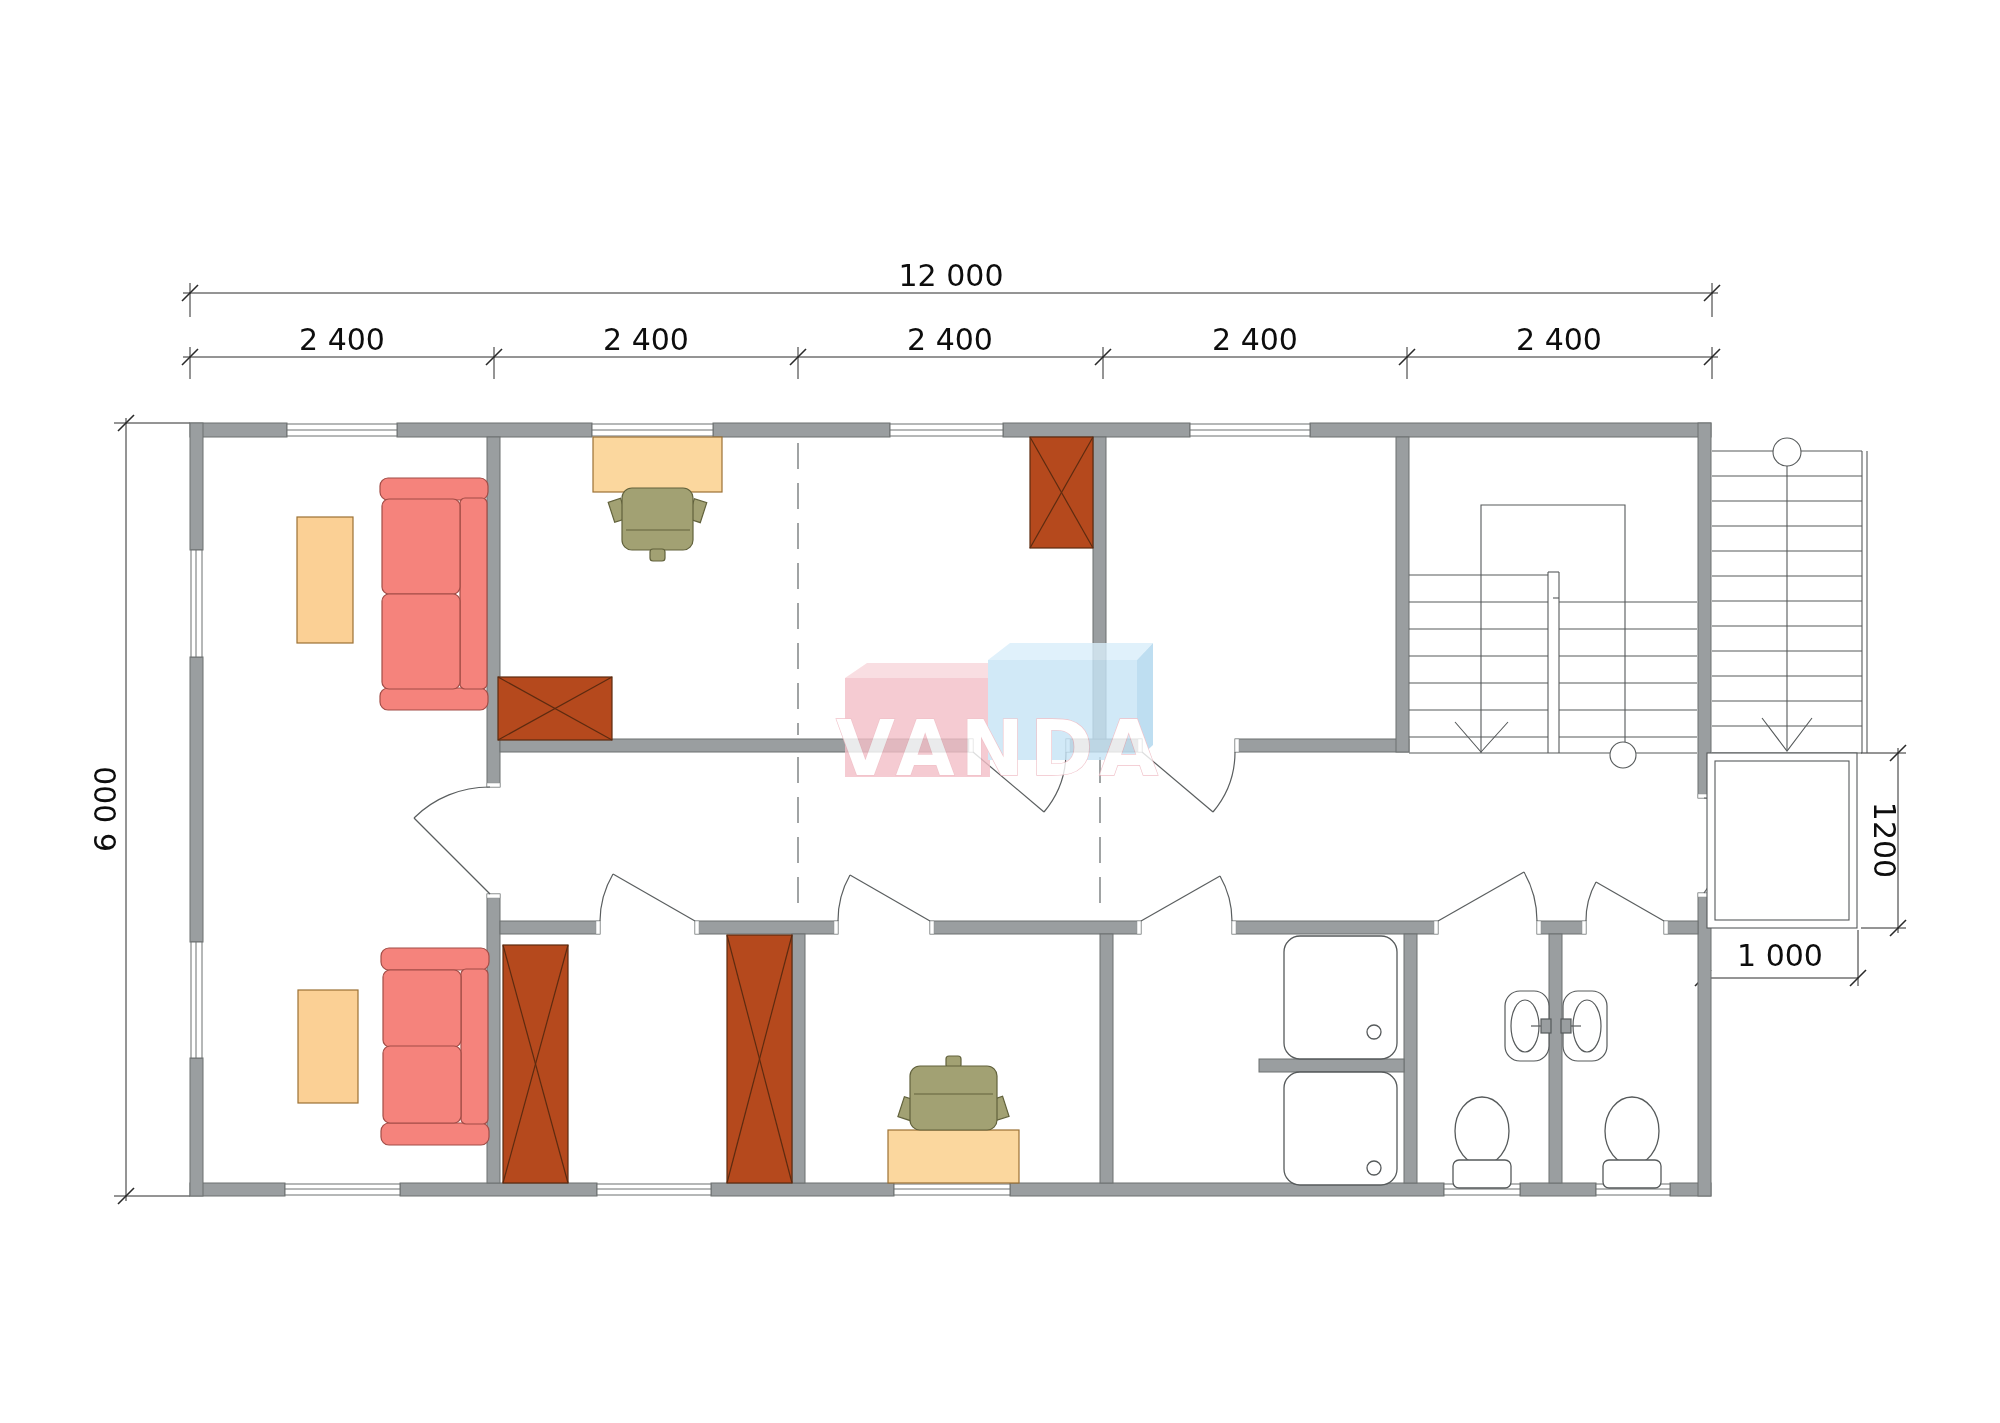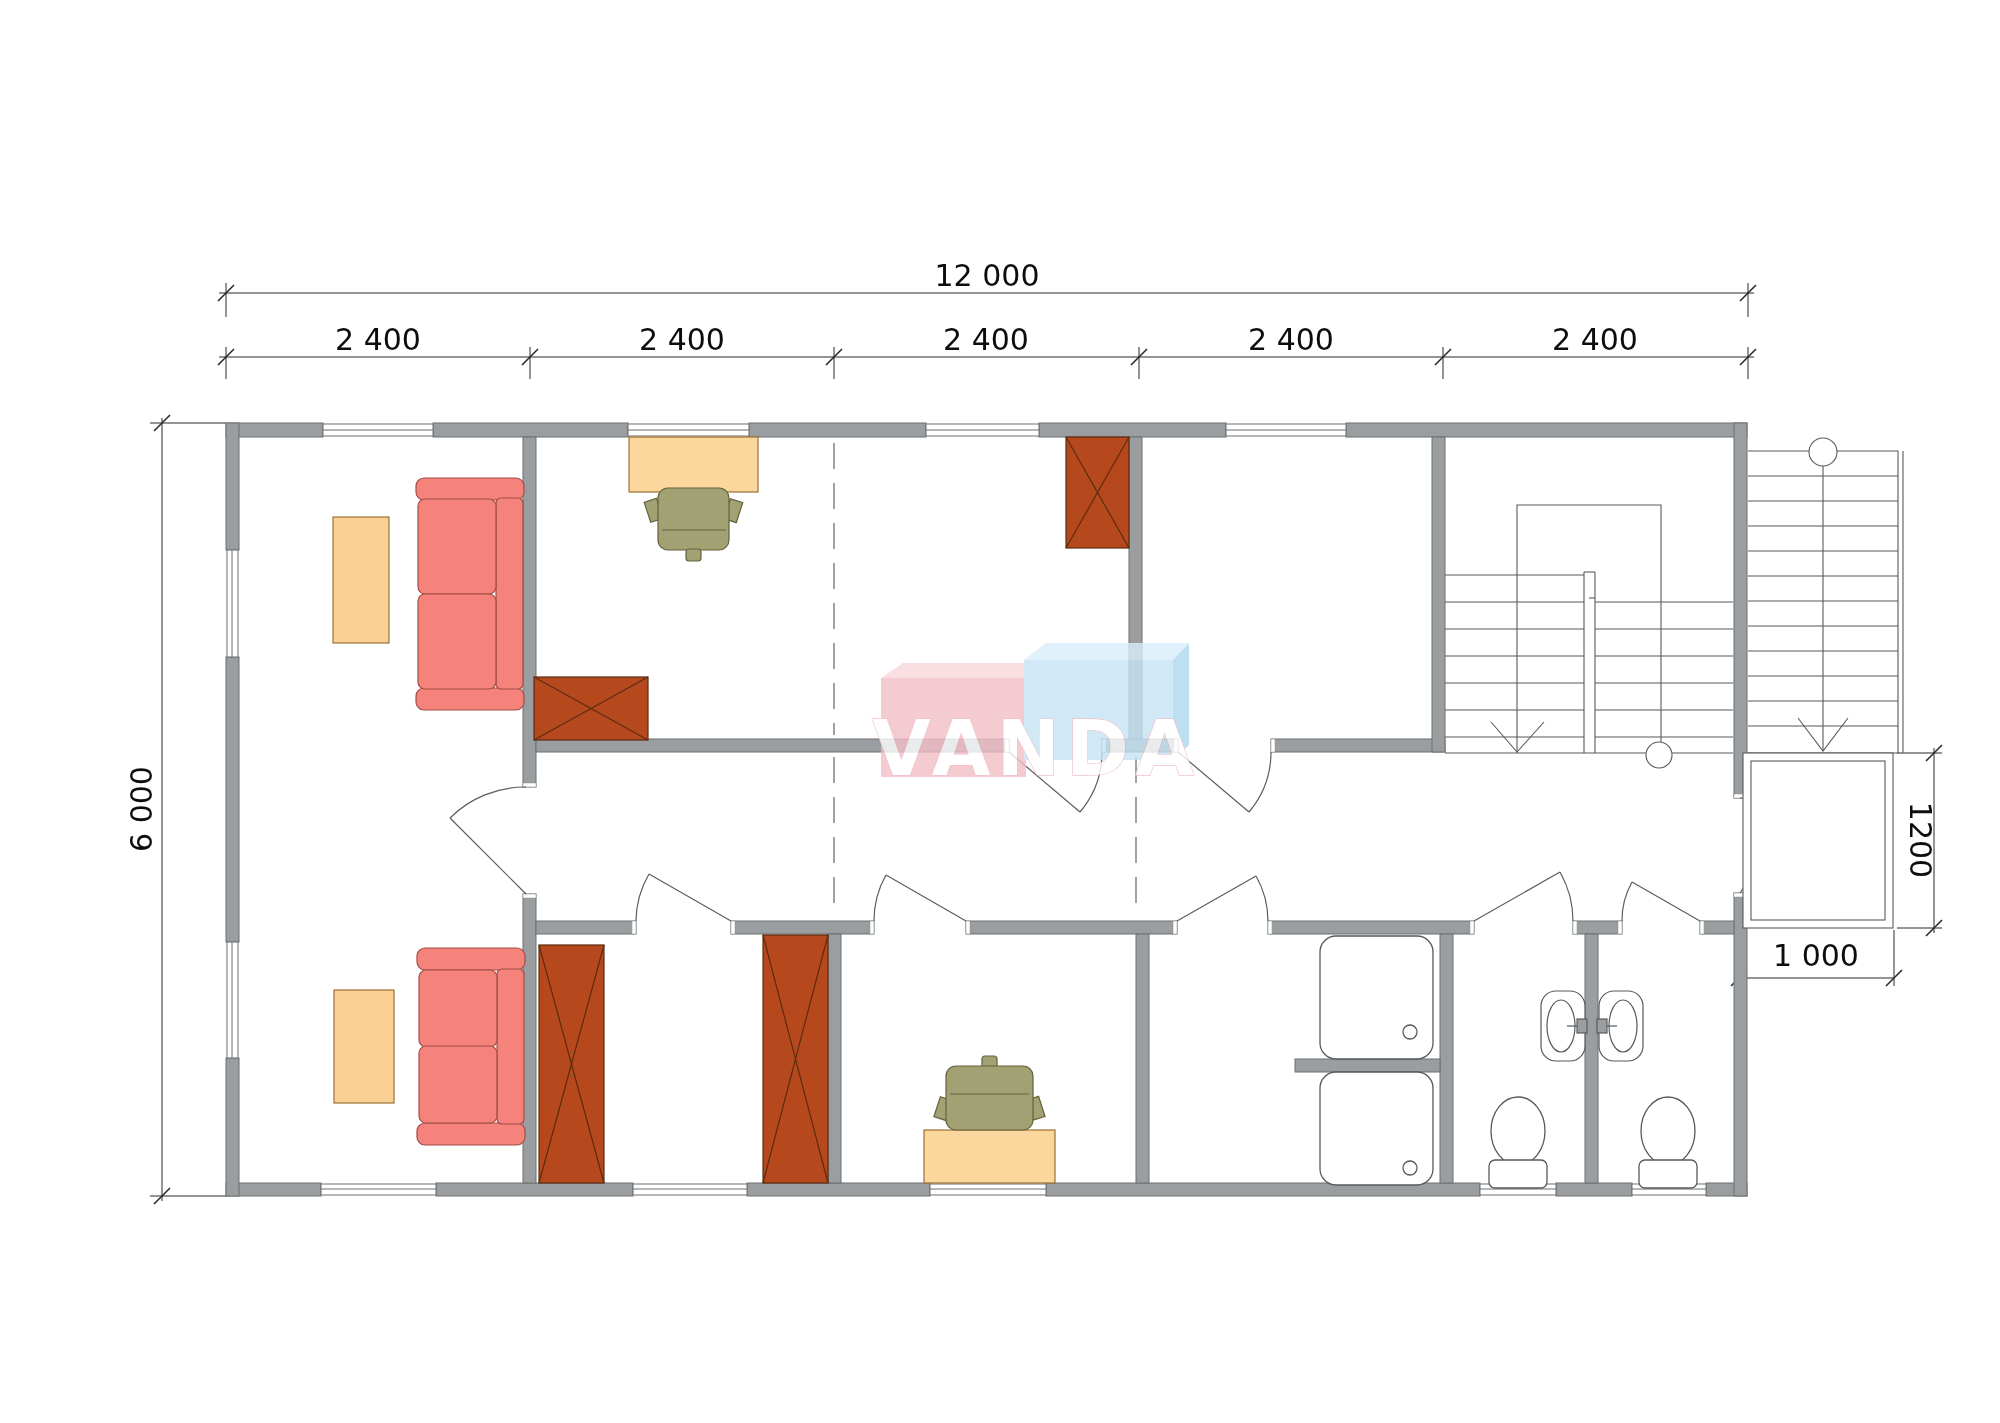--- a/index.html
+++ b/index.html
@@ -1,17 +1,17 @@
 <!DOCTYPE html>
 <html><head>
 <meta charset="utf-8">
 <style>
   html,body { margin:0; padding:0; background:#ffffff; }
   #stage { position:relative; width:1908px; height:1423px; background:#fff;
-           font-family:"DejaVu Sans","Liberation Sans",sans-serif;padding-left:36px; }
+           font-family:"DejaVu Sans","Liberation Sans",sans-serif; }
   svg text { font-family:"DejaVu Sans","Liberation Sans",sans-serif; }
   .dimtxt { font-size:30px; fill:#0d0d0d; }
   .logotxt { font-size:76px; font-weight:bold; fill:#ffffff;
              stroke:#edb4bd; stroke-width:1.3px; paint-order:stroke; letter-spacing:6px; }
 </style>
 </head>
 <body>
 
 <div id="stage">
 <svg width="2000" height="1423" viewBox="0 0 2000 1423">

